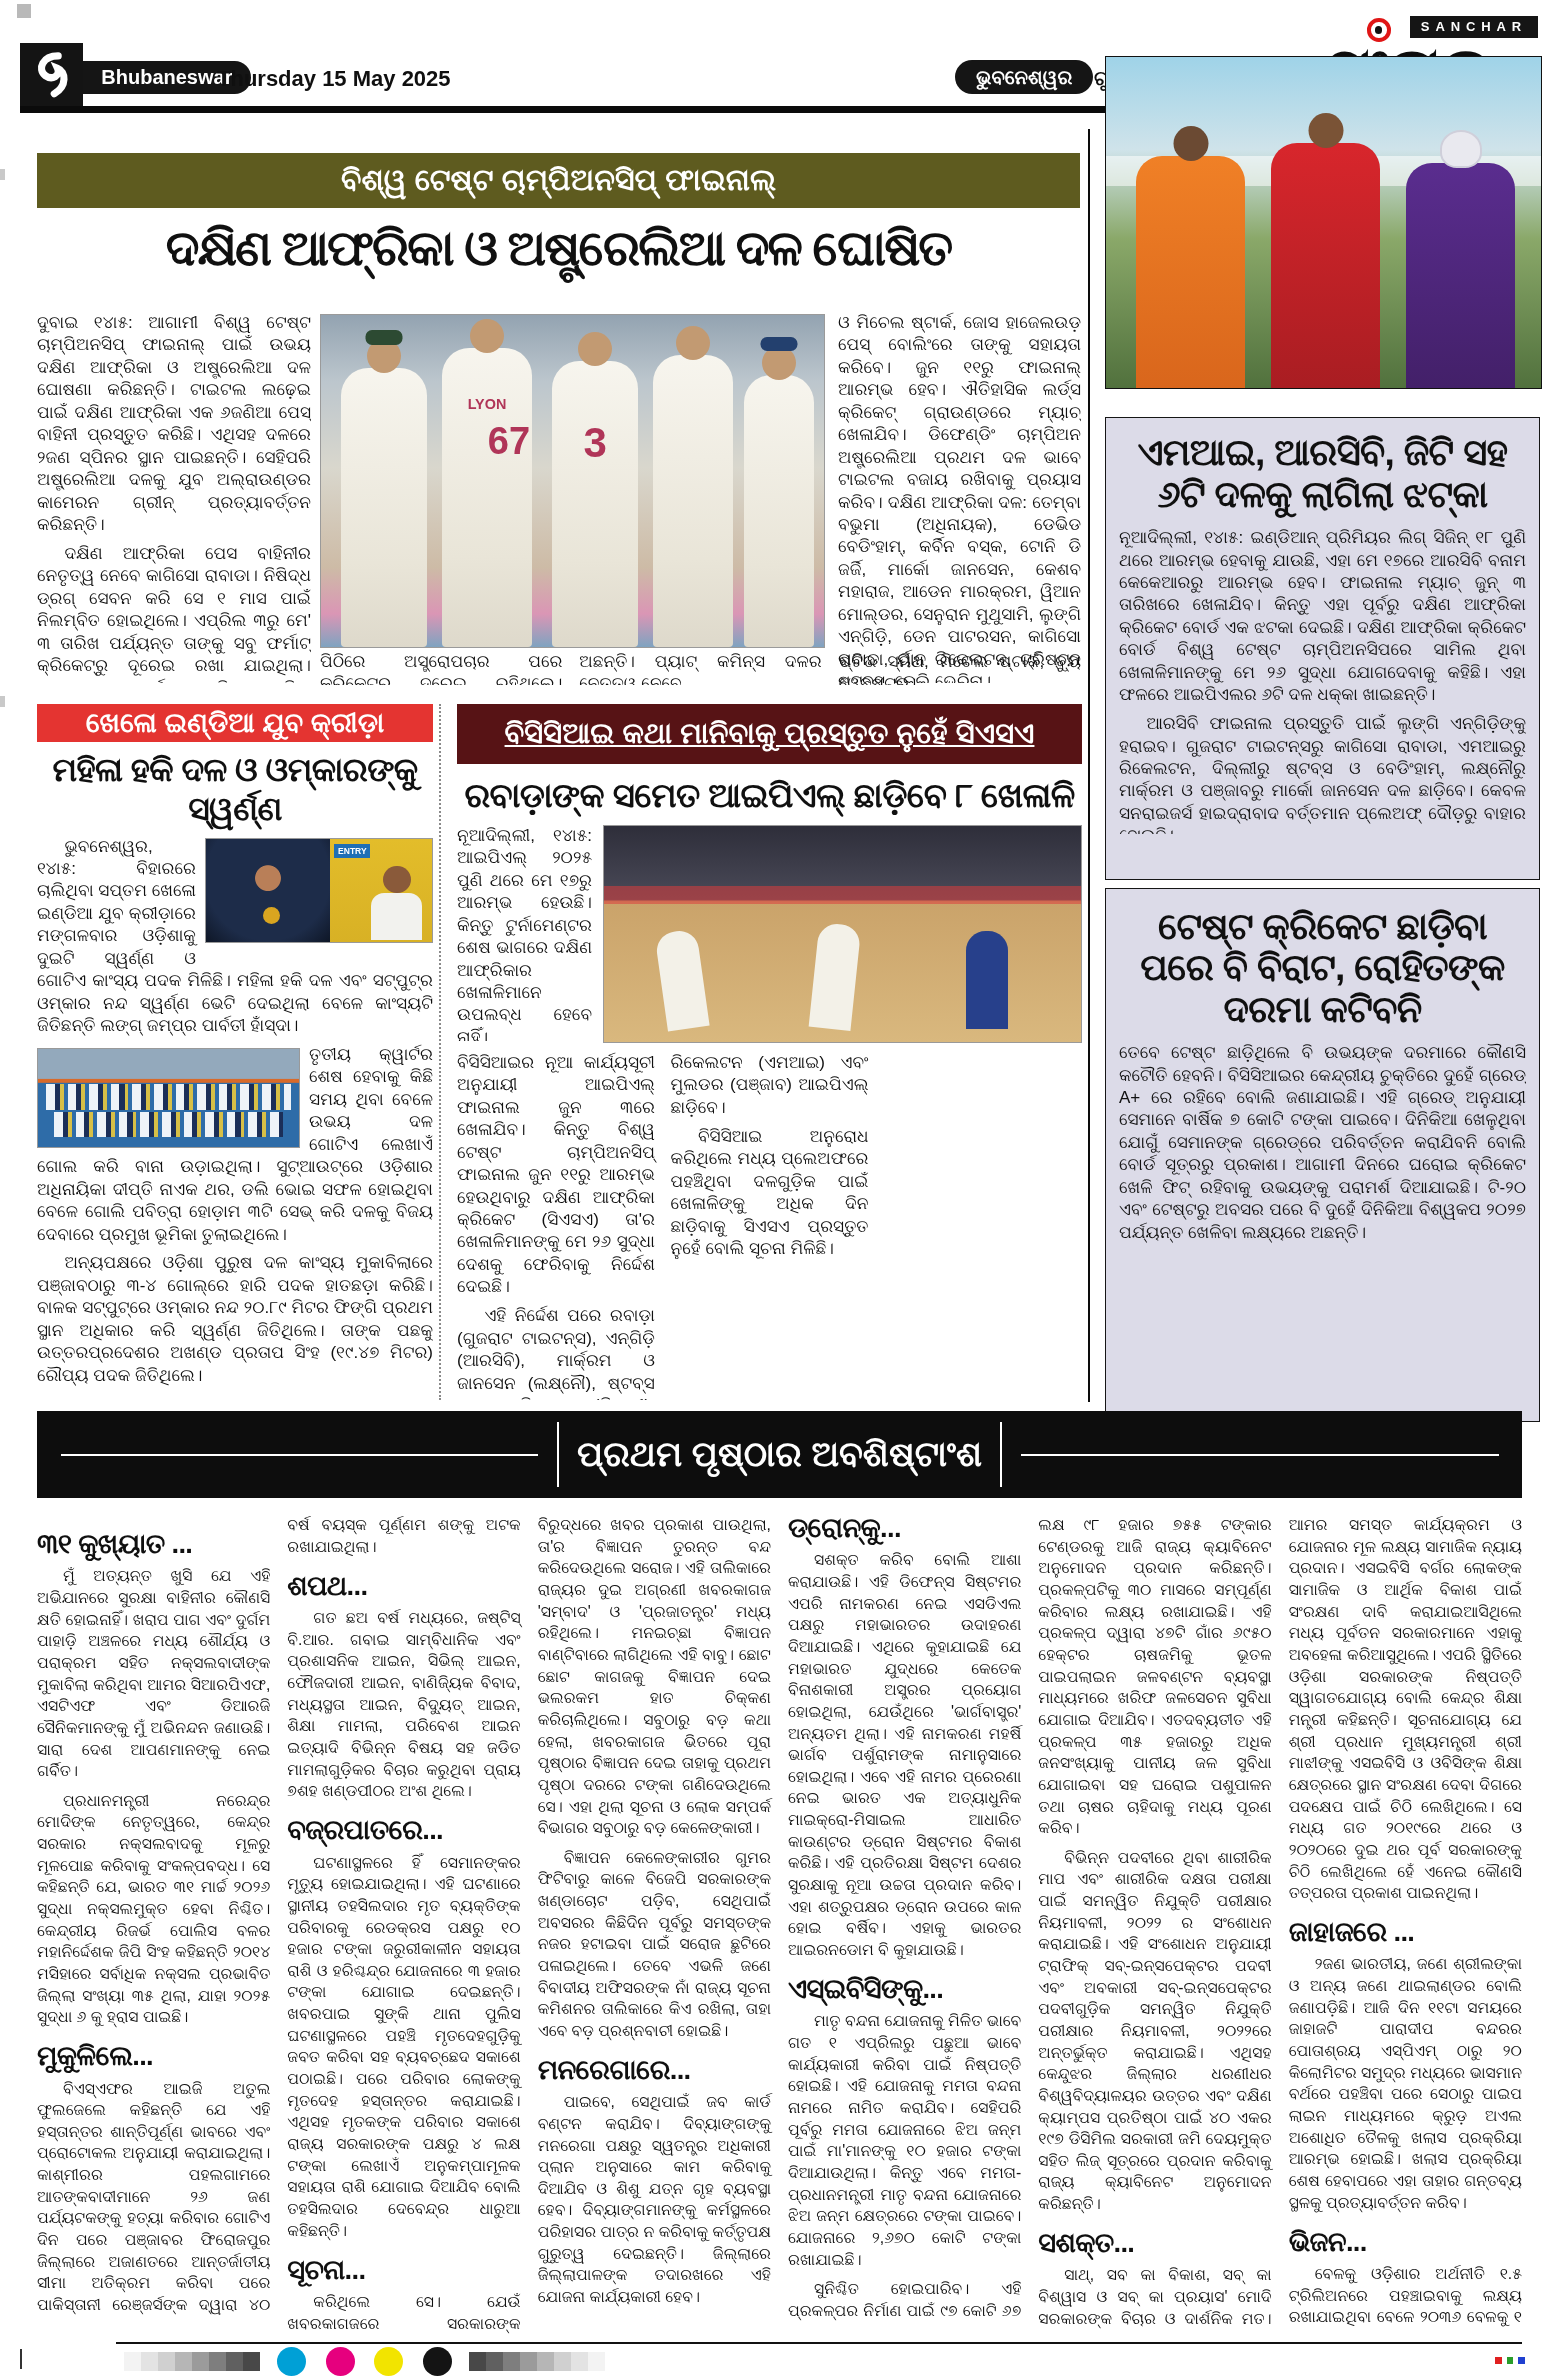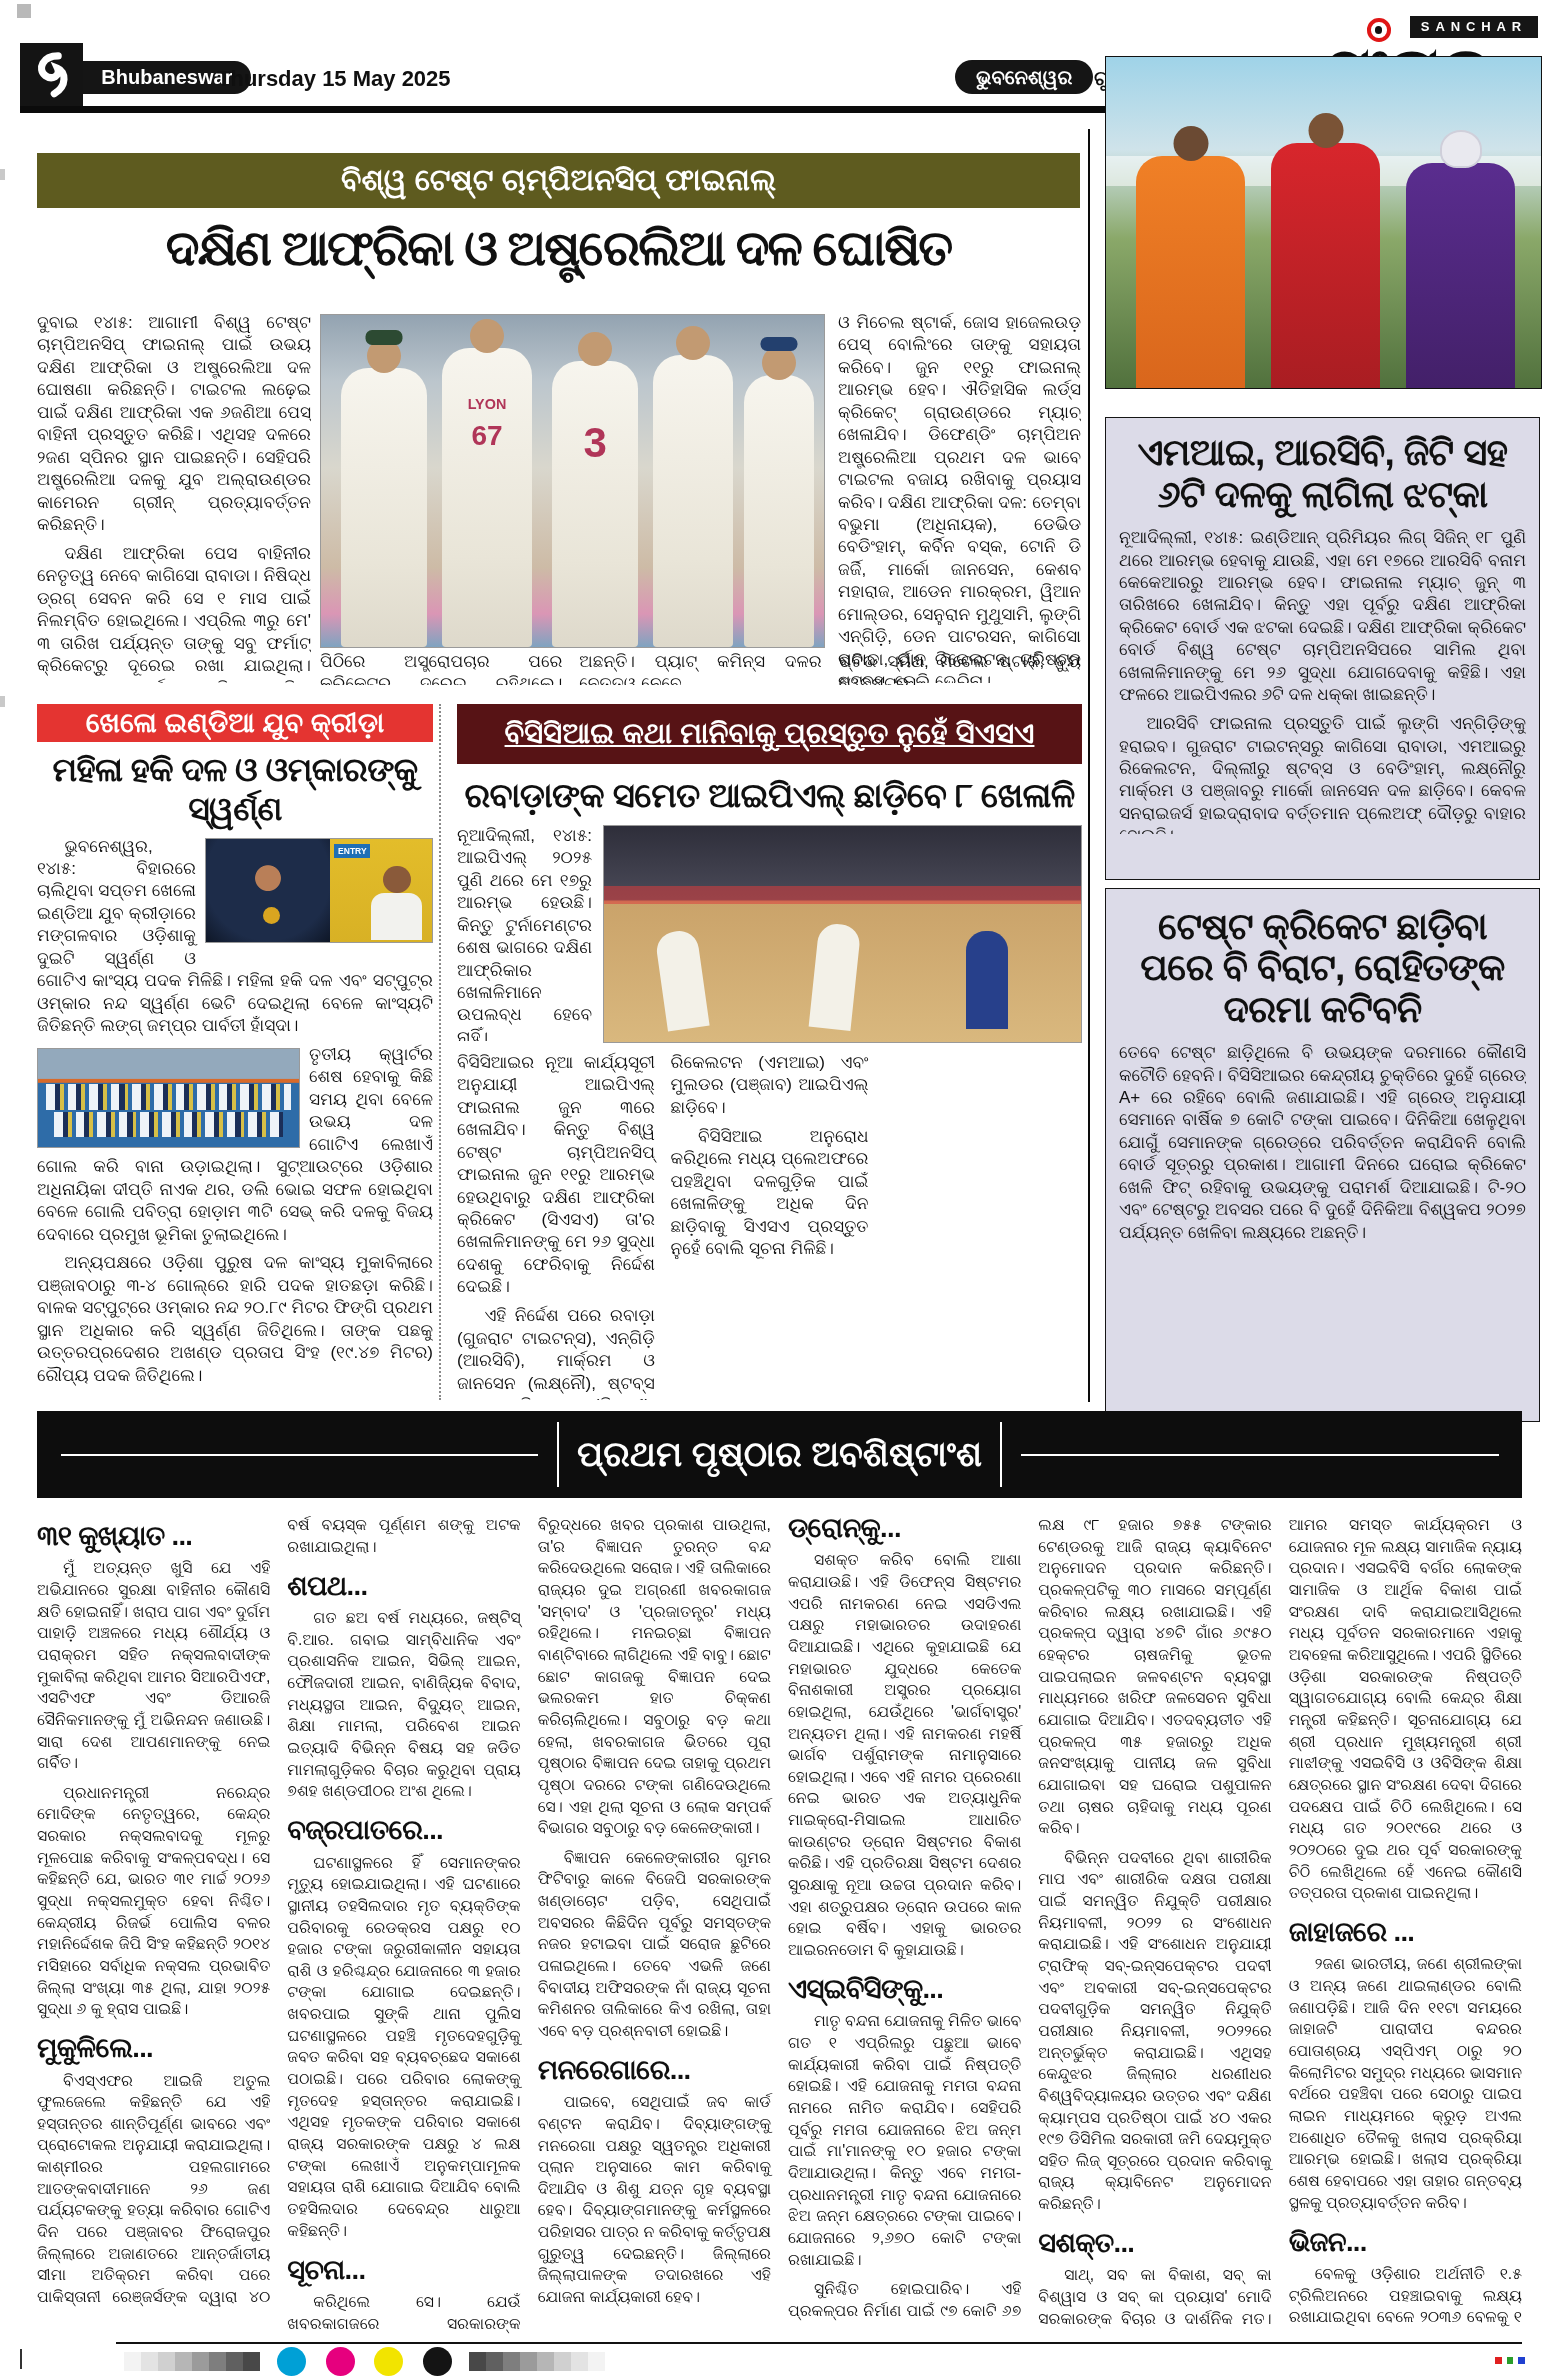--- a/index.html
+++ b/index.html
@@ -26,21 +26,21 @@
   .fig .head{position:absolute;top:-29px;left:50%;transform:translateX(-50%);width:34px;height:34px;border-radius:50%;background:#c29a72;}
   .fig .cap{position:absolute;top:-38px;left:50%;transform:translateX(-50%);width:37px;height:14.4px;border-radius:6.5px;background:#2c4a32;}
   .jersey{position:absolute;width:100%;text-align:center;color:#b03558;font-weight:800;}
   
   .box-banner{color:#fff;font-weight:bold;display:flex;align-items:center;justify-content:center;}
   .box-headline{font-weight:800;text-align:center;letter-spacing:-0.7px;}
   .rail-box{box-sizing:border-box;border:1.3px solid #161616;padding:10.5px 13px;overflow:hidden;margin-top:23px;}
   .subhead,.cont-subhead{font-size:27.4px;font-weight:800;letter-spacing:-0.7px;margin:14.4px 0 6.5px;line-height:1.05;}
   .cont-cols{column-count:6;column-gap:17px;column-fill:auto;font-size:15.7px;line-height:1.38;text-align:justify;overflow:hidden;}
   .cont-cols p{margin:0 0 7.8px;text-indent:26px;}
-  .cont-cols h4:first-child{margin-top:8px;}
+  .cont-cols h4:first-child{margin-top:16px;}
   .vline-w{width:2px;background:#fff;height:74%;}
   .hline-w{height:2px;background:#fff;flex:1;}
   .gray-strip{height:19.6px;width:136px;
     background:linear-gradient(90deg,#f3f3f3 0 12.5%,#e3e3e3 0 25%,#d0d0d0 0 37.5%,#b6b6b6 0 50%,#9b9b9b 0 62.5%,#7e7e7e 0 75%,#606060 0 87.5%,#484848 0 100%);}
   .gray-strip.rev{background:linear-gradient(90deg,#484848 0 12.5%,#606060 0 25%,#7e7e7e 0 37.5%,#9b9b9b 0 50%,#b6b6b6 0 62.5%,#d0d0d0 0 75%,#e3e3e3 0 87.5%,#f3f3f3 0 100%);}
   .cmyk{width:29px;height:29px;border-radius:50%;}
   .ring{position:absolute;width:15.7px;height:15.7px;border-radius:50%;display:flex;align-items:center;justify-content:center;}
   .ring i{width:7.2px;height:7.2px;border-radius:50%;background:#111;}
 </style>
 </head>
@@ -84,21 +84,21 @@
 
   <div class="photo" style="left:320px;top:314px;width:503px;height:332px;border:0.7px solid #9a9a9a;
        background:linear-gradient(180deg,#93a3b1 0%,#bcc6cd 20%,#d9d7cd 46%,#cdbba6 76%,#da96b5 90%,#7fa3c0 100%);">
     <div class="fig" style="left:4%;width:17%;height:84%;">
         <span class="head"></span>
         <span class="cap"></span>
       </div>
     <div class="fig" style="left:24%;width:18%;height:90%;">
       <span class="head"></span>
       <span class="jersey" style="top:16%;font-size:14.4px;">LYON</span>
-      <span class="jersey" style="top:24%;font-size:28px;">67</span>
+      <span class="jersey" style="top:24%;font-size:38px;padding-left:22px;">67</span>
     </div>
     <div class="fig" style="left:46%;width:17%;height:86%;">
       <span class="head"></span>
       <span class="jersey" style="top:20%;font-size:42px;">3</span>
     </div>
     <div class="fig" style="left:66%;width:16%;height:88%;">
         <span class="head"></span>
       </div>
     <div class="fig" style="left:84%;width:14%;height:82%;">
         <span class="head"></span>

